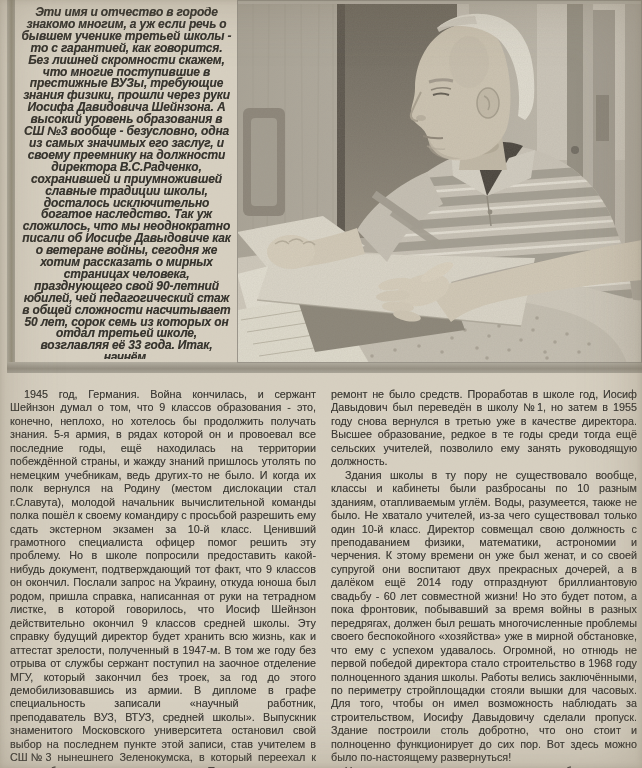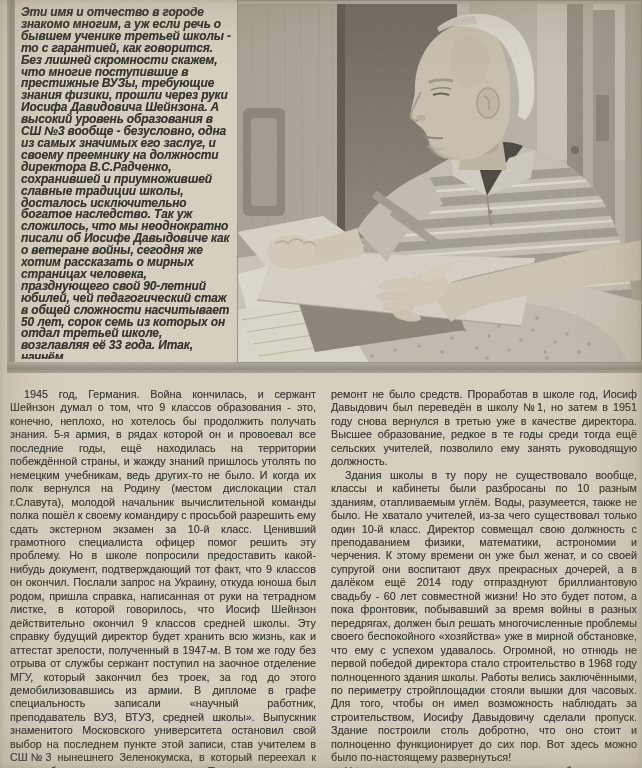--- a/index.html
+++ b/index.html
@@ -15,21 +15,21 @@
   
   .rule-v{position:absolute;left:7px;top:0;width:8px;height:372px;
     background:linear-gradient(90deg,#b3aea1,#98927f 55%,#a7a295);}
   .rule-h{position:absolute;left:7px;top:362px;width:635px;height:11px;
     background:linear-gradient(180deg,#b3aea1,#958f82 60%,#a9a497);}
   
   .lede{position:absolute;left:21px;top:7px;width:211px;height:352px;overflow:hidden;}
   .lede p{
     margin:0;font-weight:bold;font-style:italic;
     font-size:12px;line-height:11.9px;letter-spacing:-0.15px;
-    text-align:left;color:#34322c;
+    text-align:center;color:#34322c;
     text-shadow:0 0 .4px rgba(52,50,44,.55);
   }
   
   .photo{position:absolute;left:237px;top:0;width:405px;height:363px;margin:0;padding:0;}
   .photo svg{display:block;}
   
   .cols{position:absolute;left:10px;top:388px;width:627px;height:380px;
     display:flex;gap:15px;overflow:hidden;}
   .col{width:306px;height:380px;overflow:hidden;}
   .col p{
@@ -218,21 +218,21 @@
       <rect x="0" y="0" width="405" height="4" fill="#b7b2a6"></rect>
       <rect x="0.5" y="0.5" width="404" height="362" fill="none" stroke="#9a958a"></rect>
     </svg>
   </figure>
 
   <div class="cols">
     <div class="col">
       <p class="indent">1945 год, Германия. Война кончилась, и сержант Шейнзон думал о том, что 9 классов образования - это, конечно, неплохо, но хотелось бы продолжить получать знания. 5-я армия, в рядах которой он и провоевал все последние годы, ещё находилась на территории побеждённой страны, и жажду знаний пришлось утолять по немецким учебникам, ведь других-то не было. И когда их полк вернулся на Родину (местом дислокации стал г.Славута), молодой начальник вычислительной команды полка пошёл к своему командиру с просьбой разрешить ему сдать экстерном экзамен за 10-й класс. Ценивший грамотного специалиста офицер помог решить эту проблему. Но в школе попросили предоставить какой-нибудь документ, подтверждающий тот факт, что 9 классов он окончил. Послали запрос на Украину, откуда юноша был родом, пришла справка, написанная от руки на тетрадном листке, в которой говорилось, что Иосиф Шейнзон действительно окончил 9 классов средней школы. Эту справку будущий директор будет хранить всю жизнь, как и аттестат зрелости, полученный в 1947-м. В том же году без отрыва от службы сержант поступил на заочное отделение МГУ, который закончил без троек, за год до этого демобилизовавшись из армии. В дипломе в графе специальность записали «научный работник, преподаватель ВУЗ, ВТУЗ, средней школы». Выпускник знаменитого Московского университета остановил свой выбор на последнем пункте этой записи, став учителем в СШ№3 нынешнего Зеленокумска, в который переехал к отцу, работавшему в городе юристом. Прежняя их квартира на Украине, хоть и не разрушенная войной, осталась даже без обоев и оконных рам. Конечно же, жить там оказалось невозможно, а на</p>
     </div>
     <div class="col">
-      <p class="cont">ремонт не было средств. Проработав в школе год, Иосиф Давыдович был переведён в школу №1, но затем в 1951 году снова вернулся в третью уже в качестве директора. Высшее образование, редкое в те годы среди тогда ещё сельских учителей, позволило ему занять руководящую должность.</p>
+      <p class="cont">ремонт не было средств. Проработав в школе год, Иосиф Давыдович был переведён в школу №1, но затем в 1955 году снова вернулся в третью уже в качестве директора. Высшее образование, редкое в те годы среди тогда ещё сельских учителей, позволило ему занять руководящую должность.</p>
       <p class="indent">Здания школы в ту пору не существовало вообще, классы и кабинеты были разбросаны по 10 разным зданиям, отапливаемым углём. Воды, разумеется, также не было. Не хватало учителей, из-за чего существовал только один 10-й класс. Директор совмещал свою должность с преподаванием физики, математики, астрономии и черчения. К этому времени он уже был женат, и со своей супругой они воспитают двух прекрасных дочерей, а в далёком ещё 2014 году отпразднуют бриллиантовую свадьбу - 60 лет совместной жизни! Но это будет потом, а пока фронтовик, побывавший за время войны в разных передрягах, должен был решать многочисленные проблемы своего беспокойного «хозяйства» уже в мирной обстановке, что ему с успехом удавалось. Огромной, но отнюдь не первой победой директора стало строительство в 1968 году полноценного здания школы. Работы велись заключёнными, по периметру стройплощадки стояли вышки для часовых. Для того, чтобы он имел возможность наблюдать за строительством, Иосифу Давыдовичу сделали пропуск. Здание построили столь добротно, что оно стоит и полноценно функционирует до сих пор. Вот здесь можно было по-настоящему развернуться!</p>
       <p class="indent">Уже очень скоро школа создала на базе колхоза «Родина» свою первую ученическую бригаду. Многим ученикам, да и самому директору летние дни работы в хо-</p>
     </div>
   </div>
 
   <svg class="page-grain" width="642" height="768">
     <filter id="papergrain">
       <feTurbulence type="fractalNoise" baseFrequency="0.8" numOctaves="2" result="n"></feTurbulence>
       <feColorMatrix in="n" type="matrix" values="0 0 0 0 0.42 0 0 0 0 0.40 0 0 0 0 0.34 0 0 0 0.10 0"></feColorMatrix>
     </filter>

